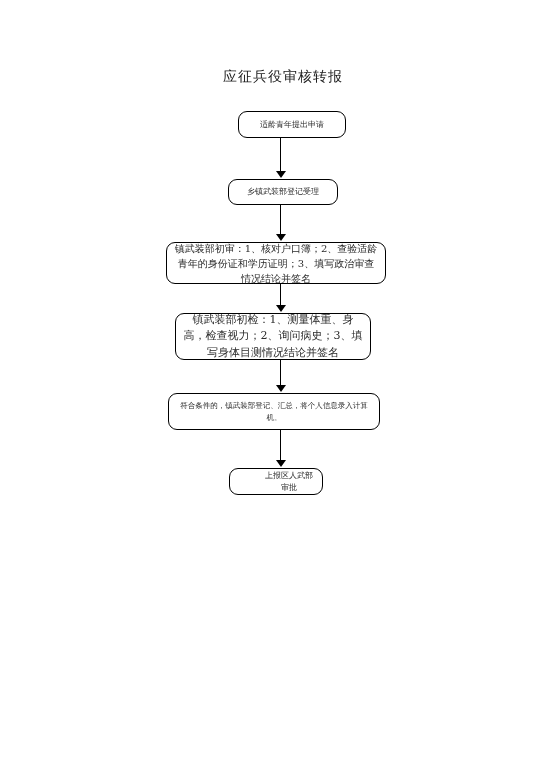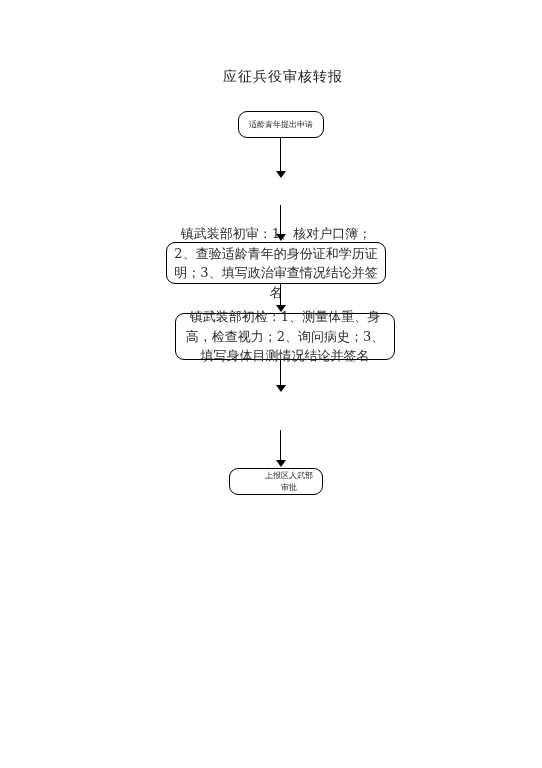--- a/index.html
+++ b/index.html
@@ -51,24 +51,24 @@
   }
   .node .node-text {
     display: block;
     width: 100%;
     padding: 0 7px;
     box-sizing: border-box;
     line-height: 1.5;
   }
 
   
-  #node-1 { left: 238px; top: 111px; width: 86px;  height: 27px; font-size: 8px; }
+  #node-1 { left: 238px; top: 111px; width: 108px;  height: 27px; font-size: 8px; }
   #node-2 { left: 228px; top: 179px; width: 110px; height: 26px; font-size: 8px; }
-  #node-3 { left: 166px; top: 242px; width: 220px; height: 42px; font-size: 13px; }
-  #node-4 { left: 175px; top: 313px; width: 220px; height: 47px; font-size: 13px; }
+  #node-3 { left: 166px; top: 242px; width: 220px; height: 42px; font-size: 10px; }
+  #node-4 { left: 175px; top: 313px; width: 196px; height: 47px; font-size: 11px; }
   #node-5 { left: 168px; top: 393px; width: 212px; height: 37px; font-size: 7.5px; }
   #node-6 { left: 229px; top: 468px; width: 94px;  height: 27px; font-size: 8px; padding-left: 26px; }
 
   
   .connector {
     position: absolute;
     left: 280px;
     width: 1px;
     background: #000000;
   }
@@ -100,38 +100,44 @@
 
   <div class="title">应征兵役审核转报</div>
 
   <div class="node" id="node-1">
     <span class="node-text">适龄青年提出申请</span>
   </div>
 
   <div class="connector" id="conn-1"></div>
   <div class="arrowhead" id="head-1"></div>
 
+  <div class="node" id="node-2">
+    <span class="node-text">乡镇武装部登记受理</span>
+  </div>
 
   <div class="connector" id="conn-2"></div>
   <div class="arrowhead" id="head-2"></div>
 
   <div class="node" id="node-3">
     <span class="node-text">镇武装部初审：1、核对户口簿；2、查验适龄青年的身份证和学历证明；3、填写政治审查情况结论并签名</span>
   </div>
 
   <div class="connector" id="conn-3"></div>
   <div class="arrowhead" id="head-3"></div>
 
   <div class="node" id="node-4">
     <span class="node-text">镇武装部初检：1、测量体重、身高，检查视力；2、询问病史；3、填写身体目测情况结论并签名</span>
   </div>
 
   <div class="connector" id="conn-4"></div>
   <div class="arrowhead" id="head-4"></div>
 
+  <div class="node" id="node-5">
+    <span class="node-text">符合条件的，镇武装部登记、汇总，将个人信息录入计算机。</span>
+  </div>
 
   <div class="connector" id="conn-5"></div>
   <div class="arrowhead" id="head-5"></div>
 
   <div class="node" id="node-6">
     <span class="node-text">上报区人武部审批</span>
   </div>
 
 </div>
 

